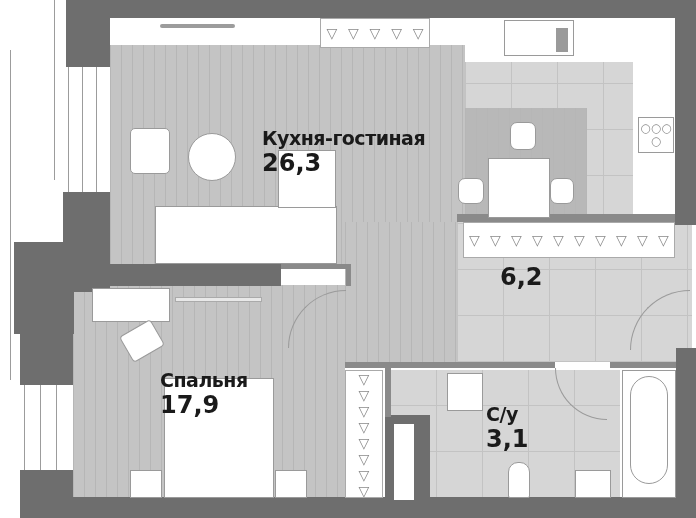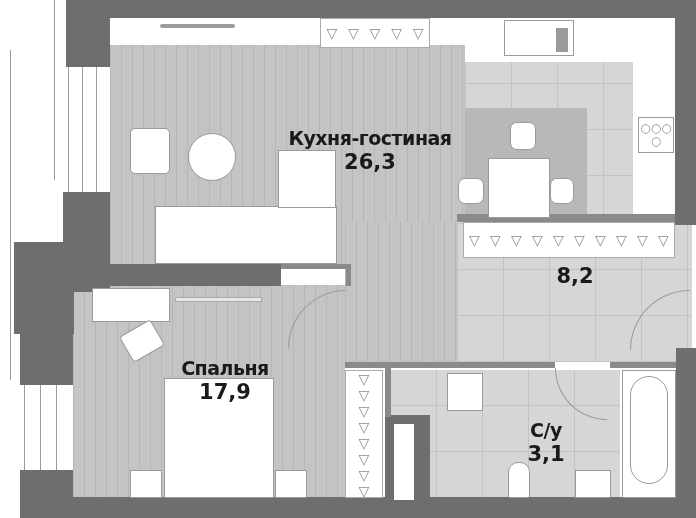--- a/index.html
+++ b/index.html
@@ -7,23 +7,23 @@
   .abs { position:absolute; }
   .wall { position:absolute; background:#6e6e6e; }
   .thin-wall { position:absolute; background:#8a8a8a; }
   .wood { position:absolute; background-color:#c4c4c4;
     background-image: repeating-linear-gradient(90deg, #b6b6b6 0 1px, transparent 1px 11px); }
   .tile { position:absolute; background-color:#d6d6d6;
     background-image:
       repeating-linear-gradient(0deg, #c3c3c3 0 1px, transparent 1px 46px),
       repeating-linear-gradient(90deg, #c3c3c3 0 1px, transparent 1px 46px); }
   .furn { position:absolute; background:#ffffff; border:1.5px solid #9a9a9a; box-sizing:border-box; }
-  .label { position:absolute; text-align:center; font-weight:bold; color:#1a1a1a; font-family:"DejaVu Sans", sans-serif; line-height:1.15; }
+  .label { position:absolute; font-weight:bold; color:#1a1a1a; font-family:"DejaVu Sans", sans-serif; line-height:1.15; }
   .label .name { font-size:19px; letter-spacing:-0.5px; display:block; }
-  .label .area { font-size:21px; display:block; }
+  .label .area { font-size:24px; display:block; }
   .balc-line { position:absolute; background:#9c9c9c; width:1px; }
   .hanger-row { position:absolute; display:flex; justify-content:space-around; align-items:center; background:#fff; border:1px solid #aaa; box-sizing:border-box; color:#8a8a8a; font-size:14px; overflow:hidden; }
   .door-arc { position:absolute; border:1.5px solid #9a9a9a; box-sizing:border-box; }
 </style>
 </head>
 <body>
 
 <div class="abs" style="left:0;top:0;width:696px;height:518px;">
 
   <div class="balc-line" style="left:54px;top:0;height:180px;"></div>
@@ -130,23 +130,23 @@
   <div class="furn" style="left:508px;top:462px;width:22px;height:36px;border-radius:10px 10px 2px 2px;"></div>
   <div class="furn" style="left:575px;top:470px;width:36px;height:28px;"></div>
   <div class="furn" style="left:622px;top:370px;width:54px;height:128px;border-radius:0;"></div>
   <div class="abs" style="left:630px;top:376px;width:38px;height:108px;border:1.5px solid #9a9a9a;border-radius:19px;box-sizing:border-box;"></div>
 
   <div class="label" style="left:262px;top:128px;width:216px;">
     <span class="name">Кухня-гостиная</span>
     <span class="area">26,3</span>
   </div>
   <div class="label" style="left:500px;top:264px;width:150px;">
-    <span class="area">8,2</span>
+    <span class="area">6,2</span>
   </div>
-  <div class="label" style="left:160px;top:358px;width:130px;">
+  <div class="label" style="left:160px;top:370px;width:130px;">
     <span class="name">Спальня</span>
     <span class="area">17,9</span>
   </div>
-  <div class="label" style="left:506px;top:404px;width:80px;margin-top:16px;">
+  <div class="label" style="left:486px;top:404px;width:80px;">
     <span class="name">С/у</span>
     <span class="area">3,1</span>
   </div>
 </div>
 
 </body></html>

